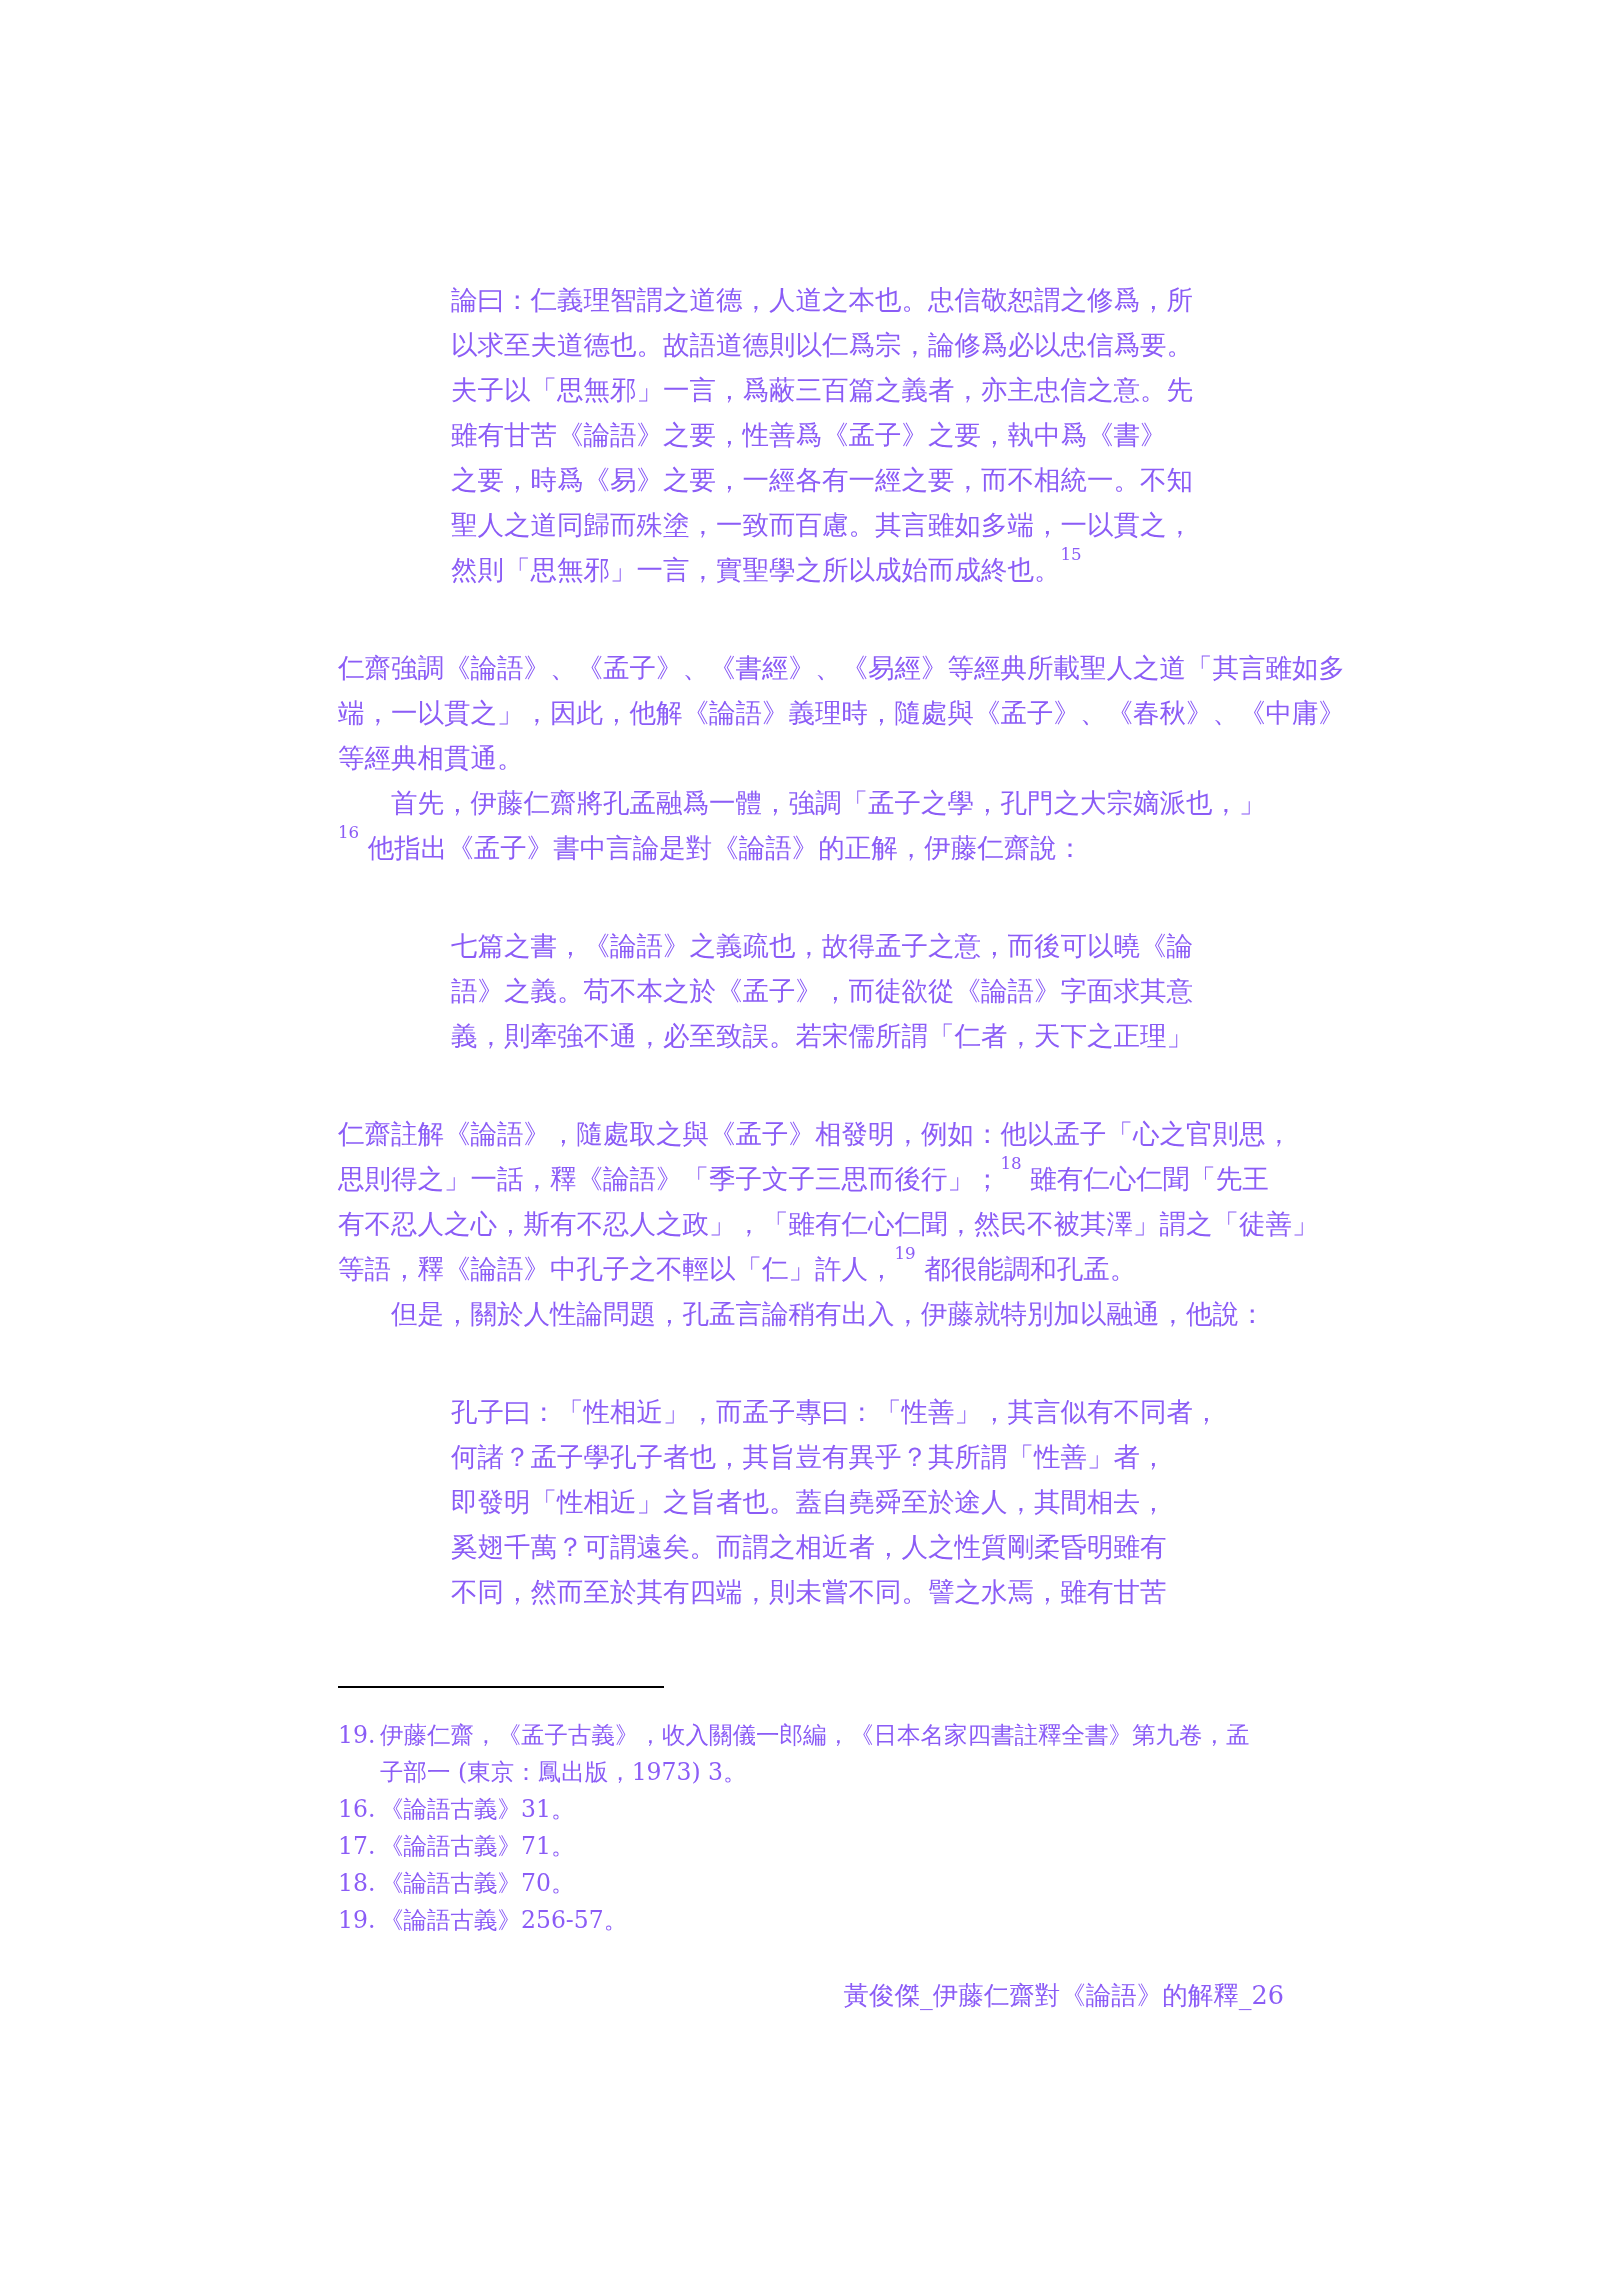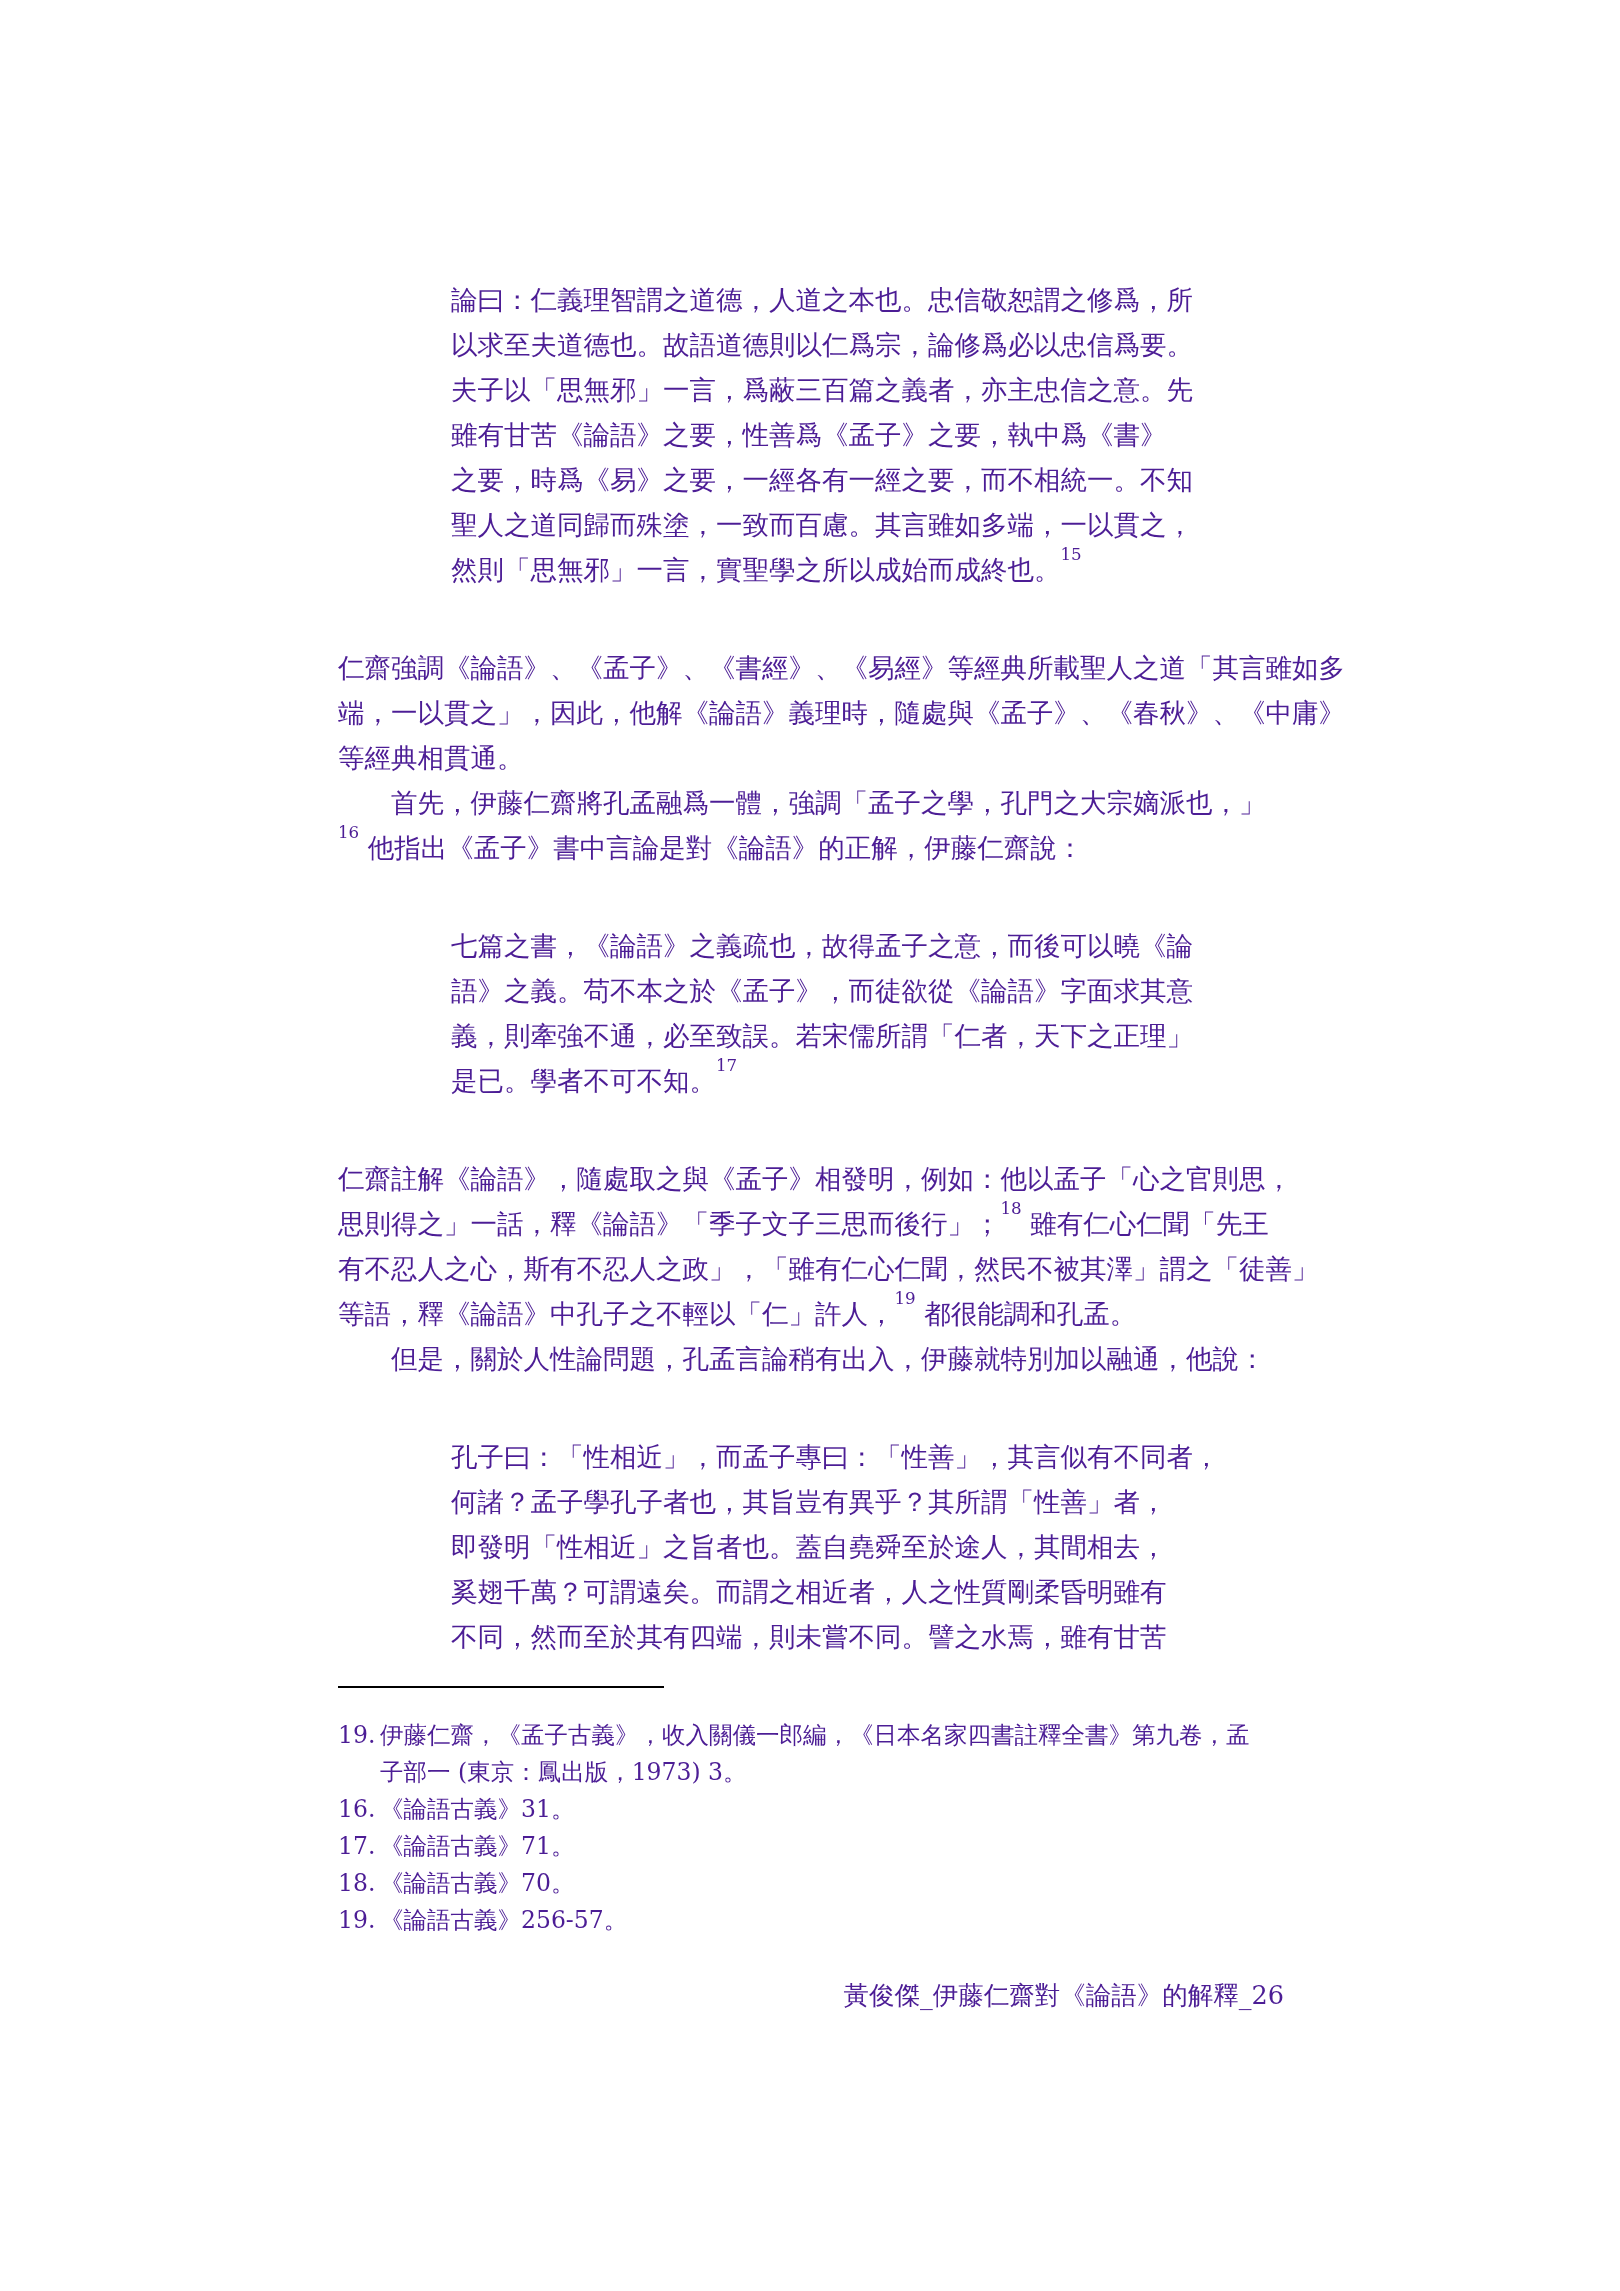--- a/index.html
+++ b/index.html
@@ -1,21 +1,21 @@
 <!DOCTYPE html>
 <html><head>
 <meta charset="utf-8">
 <style>
   html,body { margin:0; padding:0; background:#e8e8e8; }
   .page {
     position:relative;
     width:1620px; height:2292px;
     margin:0 auto;
     background:#ffffff;
-    color:#4c1d95;
+    color:#8b5cf6;
     font-family:"DejaVu Serif","Liberation Serif",serif;
     overflow:hidden;
   }
   .doc {
     position:absolute;
     left:338px; top:277px;
     width:946px;
   }
   .block { margin:0; }
   .ln {
@@ -94,21 +94,20 @@
         <div class="ln"><span>等經典相貫通。</span></div>
       </div>
       <div class="block para indent">
         <div class="ln"><span>首先，伊藤仁齋將孔孟融爲一體，強調「孟子之學，孔門之大宗嫡派也，」</span></div>
         <div class="ln"><sup class="fnref">16</sup><span> 他指出《孟子》書中言論是對《論語》的正解，伊藤仁齋說：</span></div>
       </div>
       <div class="block quote">
         <div class="ln"><span>七篇之書，《論語》之義疏也，故得孟子之意，而後可以曉《論</span></div>
         <div class="ln"><span>語》之義。苟不本之於《孟子》，而徒欲從《論語》字面求其意</span></div>
         <div class="ln"><span>義，則牽強不通，必至致誤。若宋儒所謂「仁者，天下之正理」</span></div>
-        <div class="ln"><span>是已。學者不可不知。</span><sup class="fnref">17</sup></div>
       </div>
       <div class="block para">
         <div class="ln"><span>仁齋註解《論語》，隨處取之與《孟子》相發明，例如：他以孟子「心之官則思，</span></div>
         <div class="ln"><span>思則得之」一話，釋《論語》「季子文子三思而後行」；</span><sup class="fnref">18</sup><span> 雖有仁心仁聞「先王</span></div>
         <div class="ln"><span>有不忍人之心，斯有不忍人之政」，「雖有仁心仁聞，然民不被其澤」謂之「徒善」</span></div>
         <div class="ln"><span>等語，釋《論語》中孔子之不輕以「仁」許人，</span><sup class="fnref">19</sup><span> 都很能調和孔孟。</span></div>
       </div>
       <div class="block para indent">
         <div class="ln"><span>但是，關於人性論問題，孔孟言論稍有出入，伊藤就特別加以融通，他說：</span></div>
       </div>

